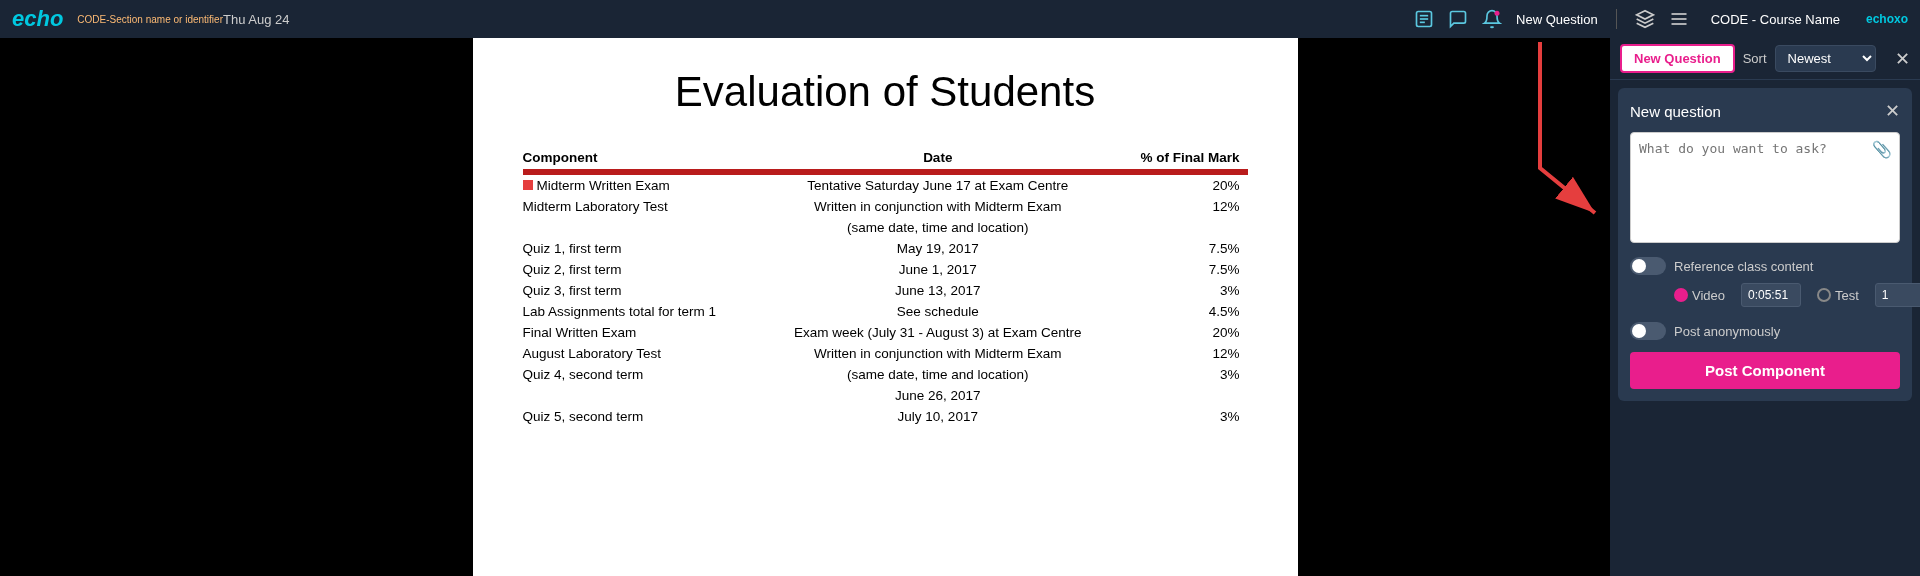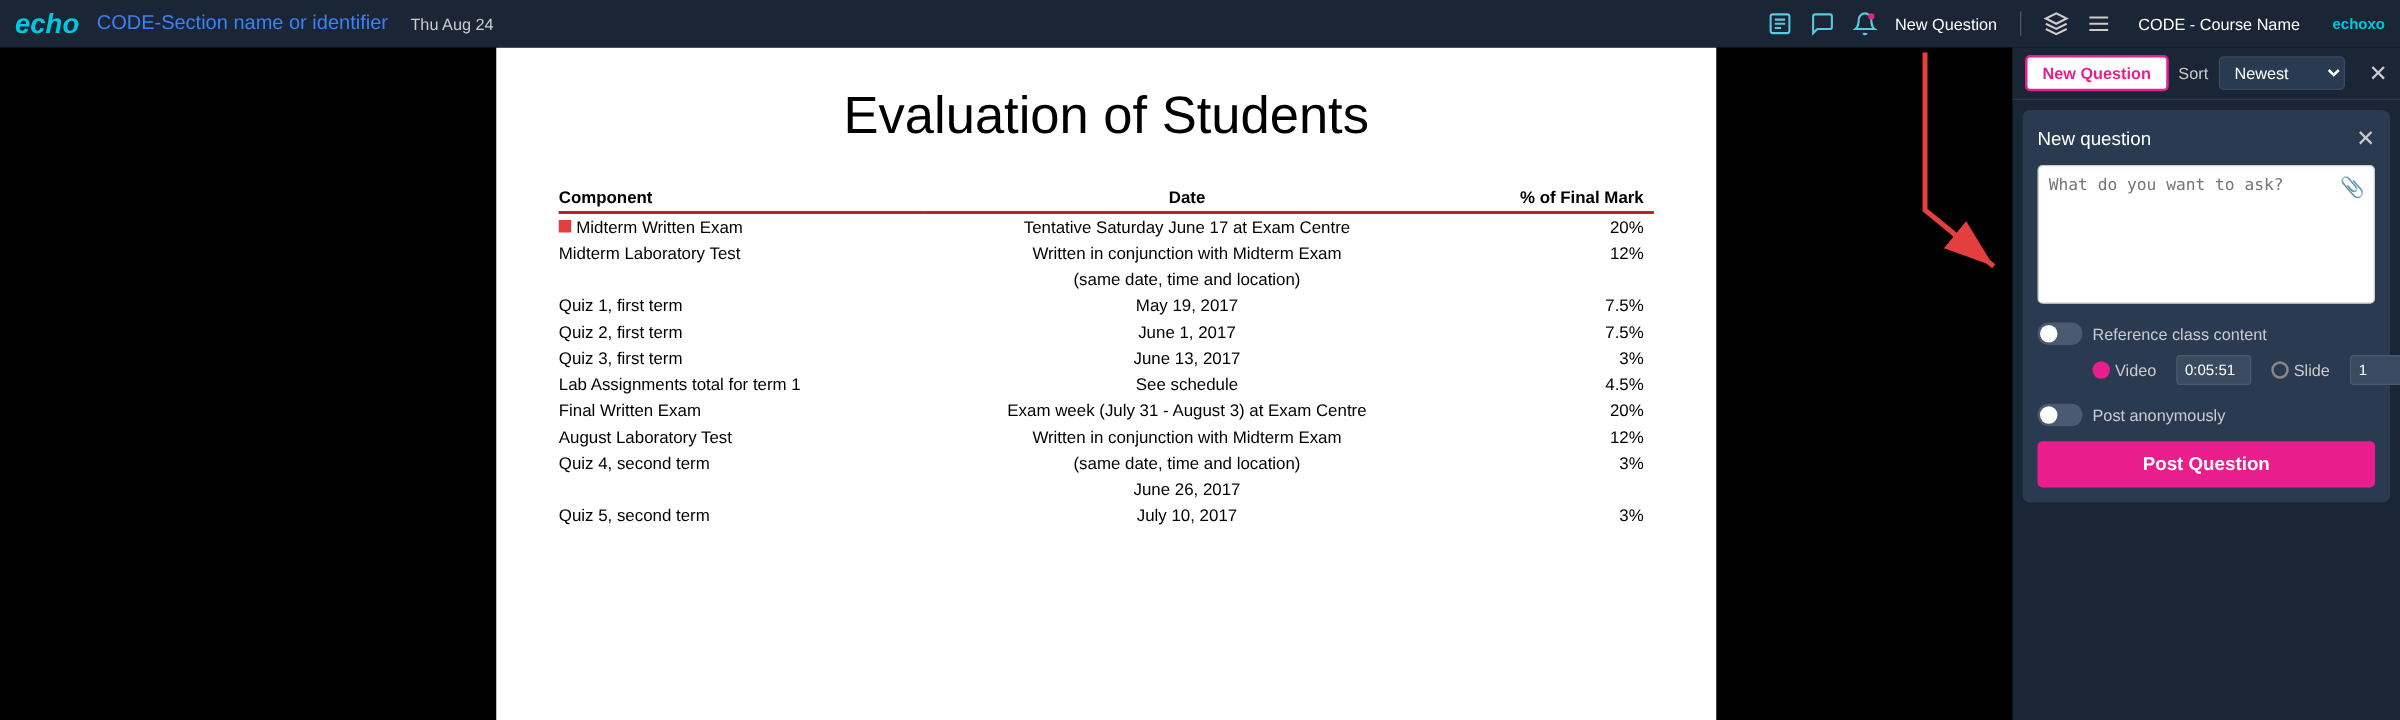--- a/index.html
+++ b/index.html
@@ -9,21 +9,21 @@
     .topbar {
       display: flex; align-items: center;
       background: #1a2535;
       height: 38px;
       padding: 0 12px;
       position: relative;
       z-index: 10;
     }
     .topbar-logo { color: #fff; font-weight: bold; font-size: 18px; margin-right: 14px; display: flex; align-items: center; }
     .topbar-logo span { color: #00c8e0; font-style: italic; font-size: 22px; }
-    .topbar-section { color: #3b82f6; font-size: 16px; margin-right: 18px; }
+    .topbar-section { color: #fdba74; font-size: 10px; }
     .topbar-date { color: #ccc; font-size: 13px; }
     .topbar-spacer { flex: 1; }
     .topbar-icons { display: flex; align-items: center; gap: 14px; }
     .topbar-icon-btn {
       background: none; border: none; color: #ccc; cursor: pointer;
       font-size: 18px; display: flex; align-items: center; position: relative;
     }
     .topbar-new-question {
       color: #fff; font-size: 13px; background: none; border: none; cursor: pointer;
       display: flex; align-items: center; gap: 4px;
@@ -43,39 +43,39 @@
     .slide-area {
       flex: 1;
       display: flex;
       align-items: stretch;
       justify-content: center;
       background: #000;
       padding: 0 0 0 160px;
     }
     .slide-container {
       background: #fff;
-      width: 976px;
+      width: 825px;
       height: 100%;
       overflow: hidden;
       padding: 30px 50px;
     }
     .slide-title {
       font-size: 42px;
       font-weight: 400;
       text-align: center;
       margin-bottom: 30px;
       color: #000;
     }
     .slide-table {
       width: 100%;
       border-collapse: collapse;
       font-size: 13.5px;
     }
     .slide-table thead tr {
-      border-bottom: 2px solid #b91c1c;
+      border-bottom: 6px solid #b91c1c;
     }
     .slide-table th {
       text-align: left;
       padding: 4px 8px 4px 0;
       font-weight: bold;
     }
     .slide-table th:nth-child(2) { text-align: center; }
     .slide-table th:nth-child(3) { text-align: right; }
     .slide-table td {
       padding: 3px 8px 3px 0;
@@ -385,33 +385,33 @@
       </div>
 
       <div class="radio-row">
         <div class="radio-option">
           <div class="radio-circle"></div>
           <span class="radio-label">Video</span>
         </div>
         <input class="time-input" type="text" value="0:05:51" style="">
         <div class="radio-option">
           <div class="radio-circle-empty"></div>
-          <span class="radio-label">Slide</span>
+          <span class="radio-label">Test</span>
         </div>
         <input class="time-input" type="text" value="1" style="">
       </div>
 
       <div class="anon-row">
         <div class="toggle-switch">
           <div class="toggle-knob"></div>
         </div>
         <span class="anon-label">Post anonymously</span>
       </div>
 
-      <button class="post-btn">Post Question</button>
+      <button class="post-btn">Post Component</button>
     </div>
 
     <svg class="arrow-overlay" width="310" height="538" style="position:absolute;top:0;left:-310px;pointer-events:none;">
 
       <defs>
         <marker id="arrowhead" markerWidth="10" markerHeight="7" refX="10" refY="3.5" orient="auto">
           <polygon points="0 0, 10 3.5, 0 7" fill="#e53e3e"></polygon>
         </marker>
       </defs>
       <path d="M 240 4 L 240 130 L 295 175" stroke="#e53e3e" stroke-width="4" fill="none" marker-end="url(#arrowhead)"></path>

